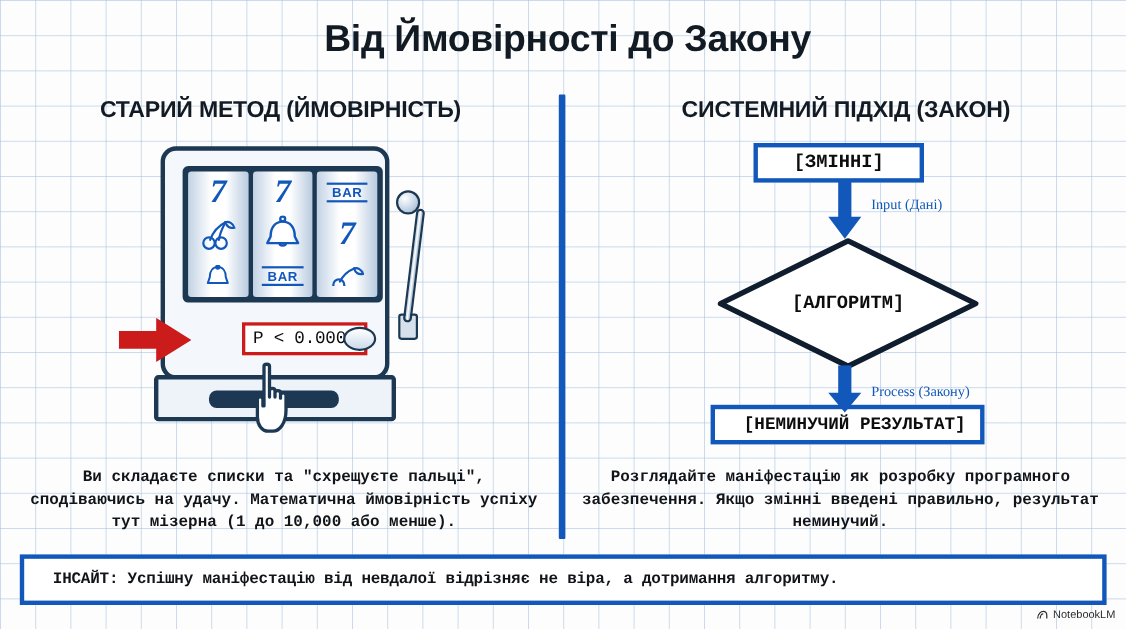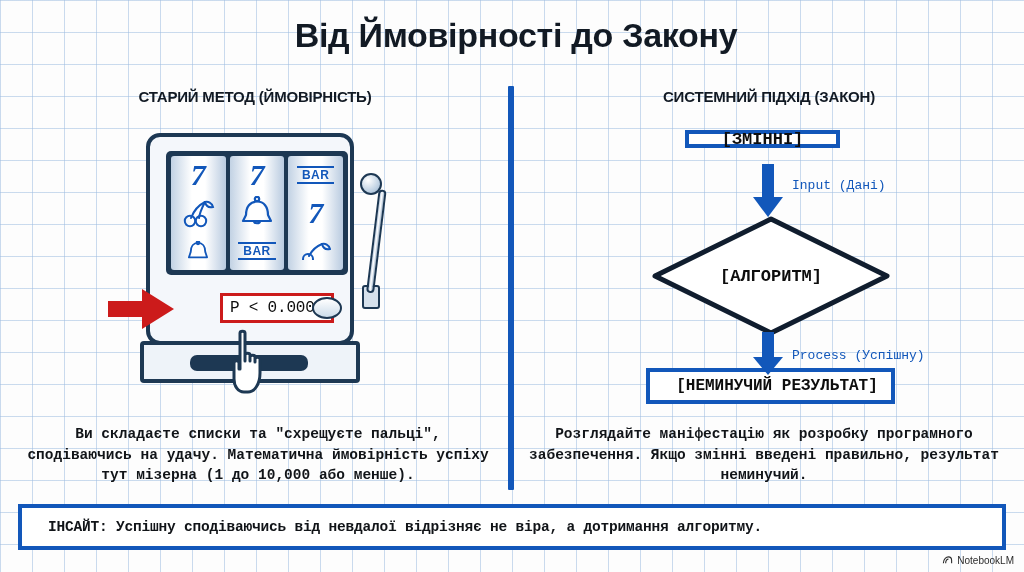--- a/index.html
+++ b/index.html
@@ -16,21 +16,21 @@
   }
   .stage{position:absolute;inset:0;}
 
   
   #main-title{
     position:absolute;top:16px;left:4px;width:1024px;text-align:center;
     font-size:34px;font-weight:bold;color:#121a24;letter-spacing:-.3px;
     font-family:"Liberation Sans", sans-serif;
   }
   .col-header{
-    position:absolute;top:88px;font-size:15px;font-weight:bold;color:#121a24;
+    position:absolute;top:88px;font-size:21px;font-weight:bold;color:#121a24;
     text-align:center;letter-spacing:-.2px;
   }
   #header-left{left:10px;width:490px;}
   #header-right{left:524px;width:490px;}
 
   
   #center-divider{
     position:absolute;left:508px;top:86px;width:6px;height:404px;
     background:#1257ba;border-radius:1px;
   }
@@ -110,37 +110,37 @@
 
   
   #flowchart{position:absolute;left:524px;top:130px;width:490px;height:275px;}
   .fc-box{
     position:absolute;background:#ffffff;box-sizing:border-box;
     display:flex;align-items:center;justify-content:center;
     font-family:"Liberation Mono","DejaVu Sans Mono",monospace;
     font-weight:bold;color:#0d0d0d;
   }
   #node-variables{
-    left:161px;top:0;width:155px;height:18px;border:4px solid #1257ba;font-size:17px;
+    left:161px;top:0;width:155px;height:36px;border:4px solid #1257ba;font-size:17px;
   }
   #node-result{
     left:122px;top:238px;width:249px;height:36px;border:4px solid #1257ba;font-size:16px;padding-left:13px;
   }
   #node-algorithm{
     left:128px;top:86px;width:238px;height:120px;border:none;background:transparent;
     font-size:17px;z-index:2;
   }
   #diamond-shape{
     position:absolute;left:128px;top:86px;width:238px;height:120px;z-index:1;
   }
   .fc-arrow{position:absolute;z-index:1;}
   #arrow-input{left:228px;top:34px;}
   #arrow-process{left:228px;top:202px;}
   .fc-label{
-    position:absolute;font-family:Liberation Mono, monospace;
+    position:absolute;font-family:Liberation Serif, serif;
     font-size:13px;color:#1257ba;white-space:nowrap;
   }
   #label-input{left:268px;top:48px;}
   #label-process{left:268px;top:218px;}
 
   
   .caption{
     position:absolute;top:424px;font-family:"Liberation Mono","DejaVu Sans Mono",monospace;
     font-size:14.5px;font-weight:bold;color:#111418;text-align:center;line-height:1.42;
   }
@@ -294,30 +294,30 @@
       <polygon points="119,3 235,60 119,117 3,60" fill="#ffffff" stroke="#101d2e" stroke-width="5" stroke-linejoin="round"></polygon>
     </svg>
     <div class="fc-box" id="node-algorithm">[АЛГОРИТМ]</div>
 
     <div class="fc-arrow" id="arrow-process">
       <svg width="32" height="44" viewBox="0 0 32 44">
         <rect x="10" y="0" width="12" height="28" fill="#1257ba"></rect>
         <path d="M1 25 L31 25 L16 43 Z" fill="#1257ba"></path>
       </svg>
     </div>
-    <div class="fc-label" id="label-process">Process (Успішну)</div>
+    <div class="fc-label" id="label-process">Process (Закону)</div>
 
     <div class="fc-box" id="node-result">[НЕМИНУЧИЙ РЕЗУЛЬТАТ]</div>
   </div>
 
   <div class="caption" id="caption-left">Ви складаєте списки та "схрещуєте пальці", сподіваючись на удачу. Математична ймовірність успіху тут мізерна (1 до 10,000 або менше).</div>
   <div class="caption" id="caption-right">Розглядайте маніфестацію як розробку програмного забезпечення. Якщо змінні введені правильно, результат неминучий.</div>
 
   <div id="insight-banner">
-    <div id="insight-text">ІНСАЙТ: Успішну сподіваючись від невдалої відрізняє не віра, а дотримання алгоритму.</div>
+    <div id="insight-text">ІНСАЙТ: Успішну маніфестацію від невдалої відрізняє не віра, а дотримання алгоритму.</div>
   </div>
 
   <div id="watermark">
     <span>
       <svg width="11" height="11" viewBox="0 0 12 12" fill="none" stroke="#2b2b2b" stroke-width="1.2">
         <path d="M1.5 9 C1.5 4 5 2 7 2 C9.5 2 10.5 4 10.5 6 L10.5 9"></path>
         <path d="M4 9 C4 6 5.5 4.5 7 4.5"></path>
       </svg>
     </span>
     <span>NotebookLM</span>

